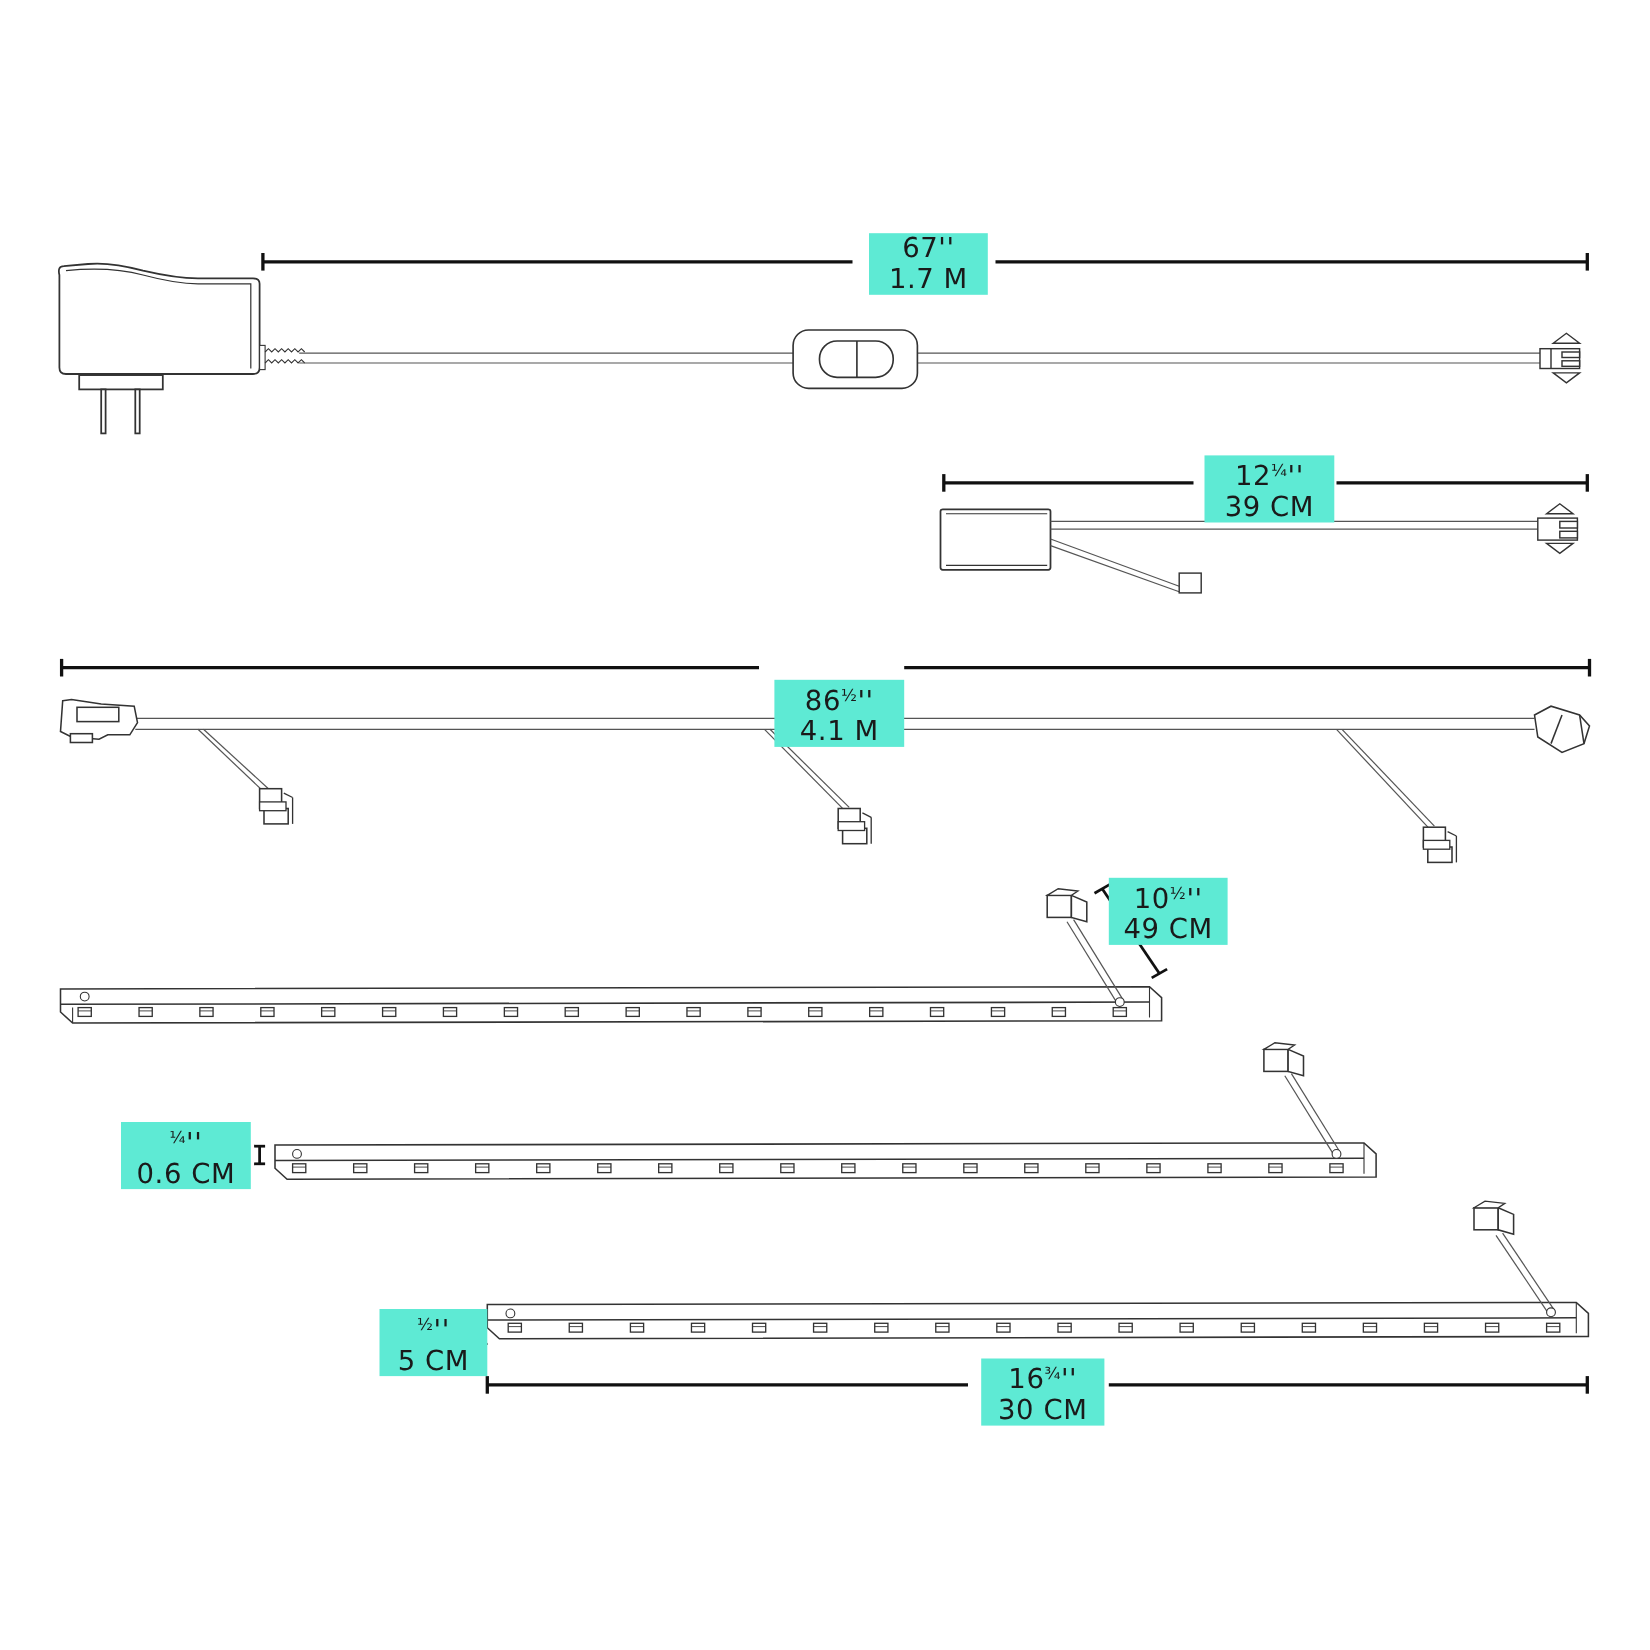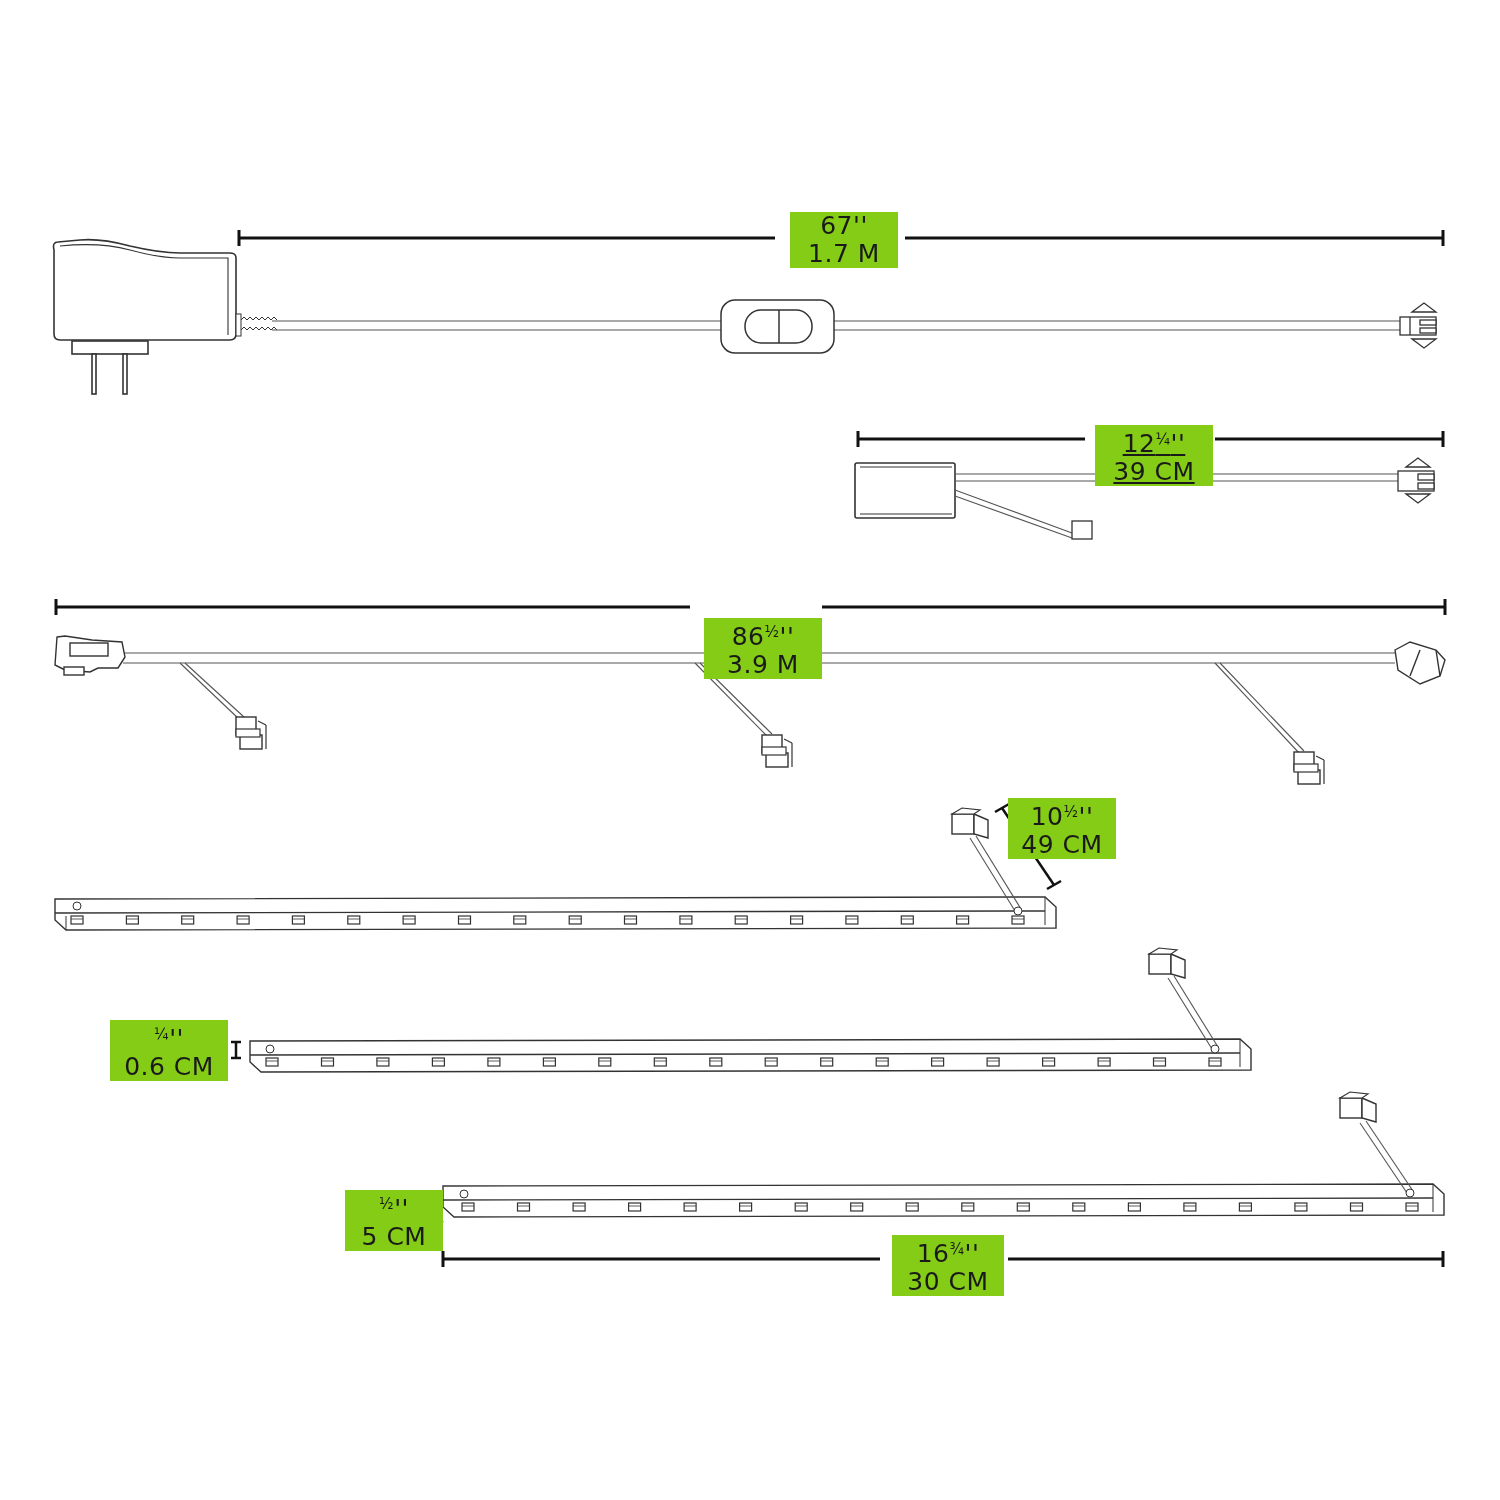--- a/index.html
+++ b/index.html
@@ -1,20 +1,20 @@
 <!DOCTYPE html>
 <html><head>
 <meta charset="utf-8">
 <style>
   html, body { margin: 0; padding: 0; background: #ffffff; }
   body { width: 1500px; height: 1500px; position: relative; overflow: hidden;
          font-family: "DejaVu Sans", "Liberation Sans", sans-serif; color: #1a1a1a; }
   svg.canvas { position: absolute; left: 0; top: 0; }
   .dim-label { position: absolute; text-align: center; font-size: 25px; line-height: 28px;
-               letter-spacing: 0.5px; background: #84cc16; padding: 0 4px; }
+               letter-spacing: 0.5px; background: #5eead4; padding: 0 4px; }
   .dim-label .imp, .dim-label .met { display: block; }
   .frac { font-size: 15px; vertical-align: 8px; }
 </style>
 </head>
 <body>
 
 <svg class="canvas" width="1500" height="1500" viewBox="0 0 1500 1500" xmlns="http://www.w3.org/2000/svg">
   <defs>
     <g id="led">
       <rect x="-6" y="-4" width="12" height="8" fill="#fff" stroke="#333" stroke-width="1.2"></rect>
@@ -287,28 +287,28 @@
       <line x1="1443" y1="1251" x2="1443" y2="1267"></line>
     </g>
   </g>
 </svg>
 
 <div class="dim-label" style="left:790px; top:212px; width:100px;">
   <span class="imp"><span>67</span><span>''</span></span>
   <span class="met">1.7 M</span>
 </div>
 
-<div class="dim-label" style="left:1095px; top:425px; width:110px;text-decoration:underline;">
+<div class="dim-label" style="left:1095px; top:414px; width:110px;">
   <span class="imp"><span>12</span><span class="frac">¼</span><span>''</span></span>
   <span class="met">39 CM</span>
 </div>
 
 <div class="dim-label" style="left:704px; top:582px; width:110px;margin-top:36px;">
   <span class="imp"><span>86</span><span class="frac">½</span><span>''</span></span>
-  <span class="met">3.9 M</span>
+  <span class="met">4.1 M</span>
 </div>
 
 <div class="dim-label" style="left:1008px; top:798px; width:100px;">
   <span class="imp"><span>10</span><span class="frac">½</span><span>''</span></span>
   <span class="met">49 CM</span>
 </div>
 
 <div class="dim-label" style="left:110px; top:1020px; width:110px;">
   <span class="imp"><span class="frac">¼</span><span>''</span></span>
   <span class="met">0.6 CM</span>

